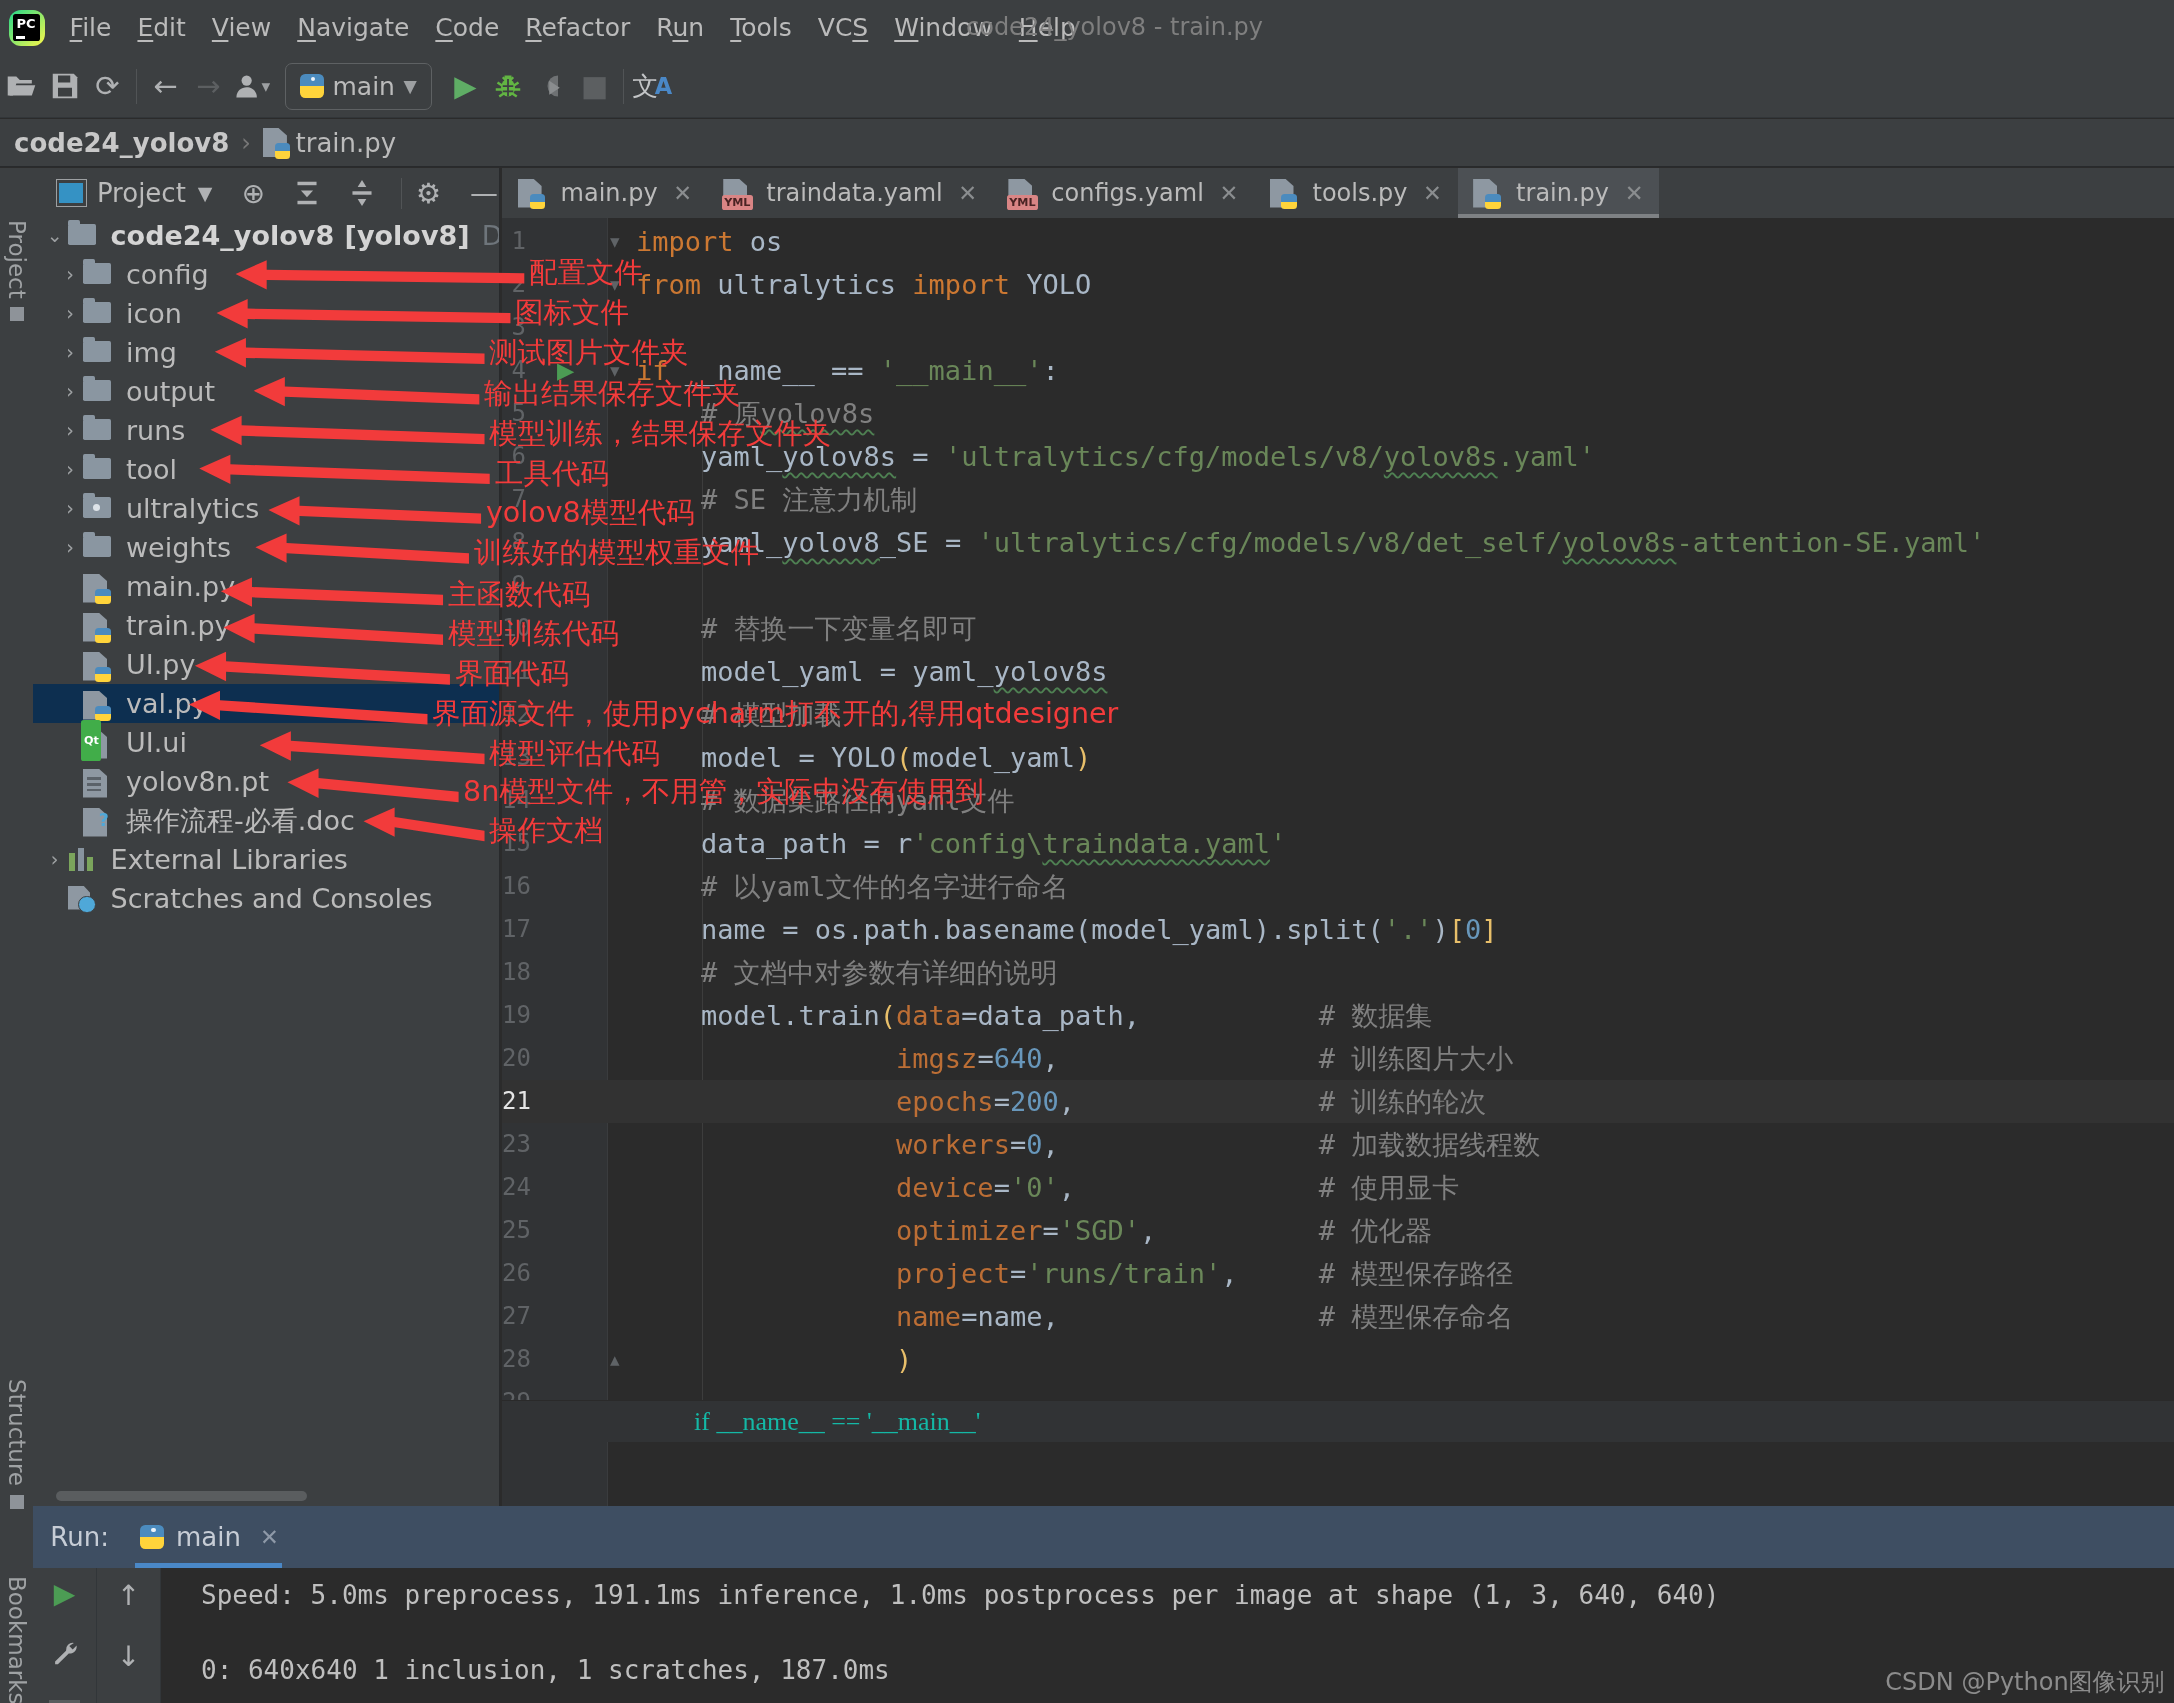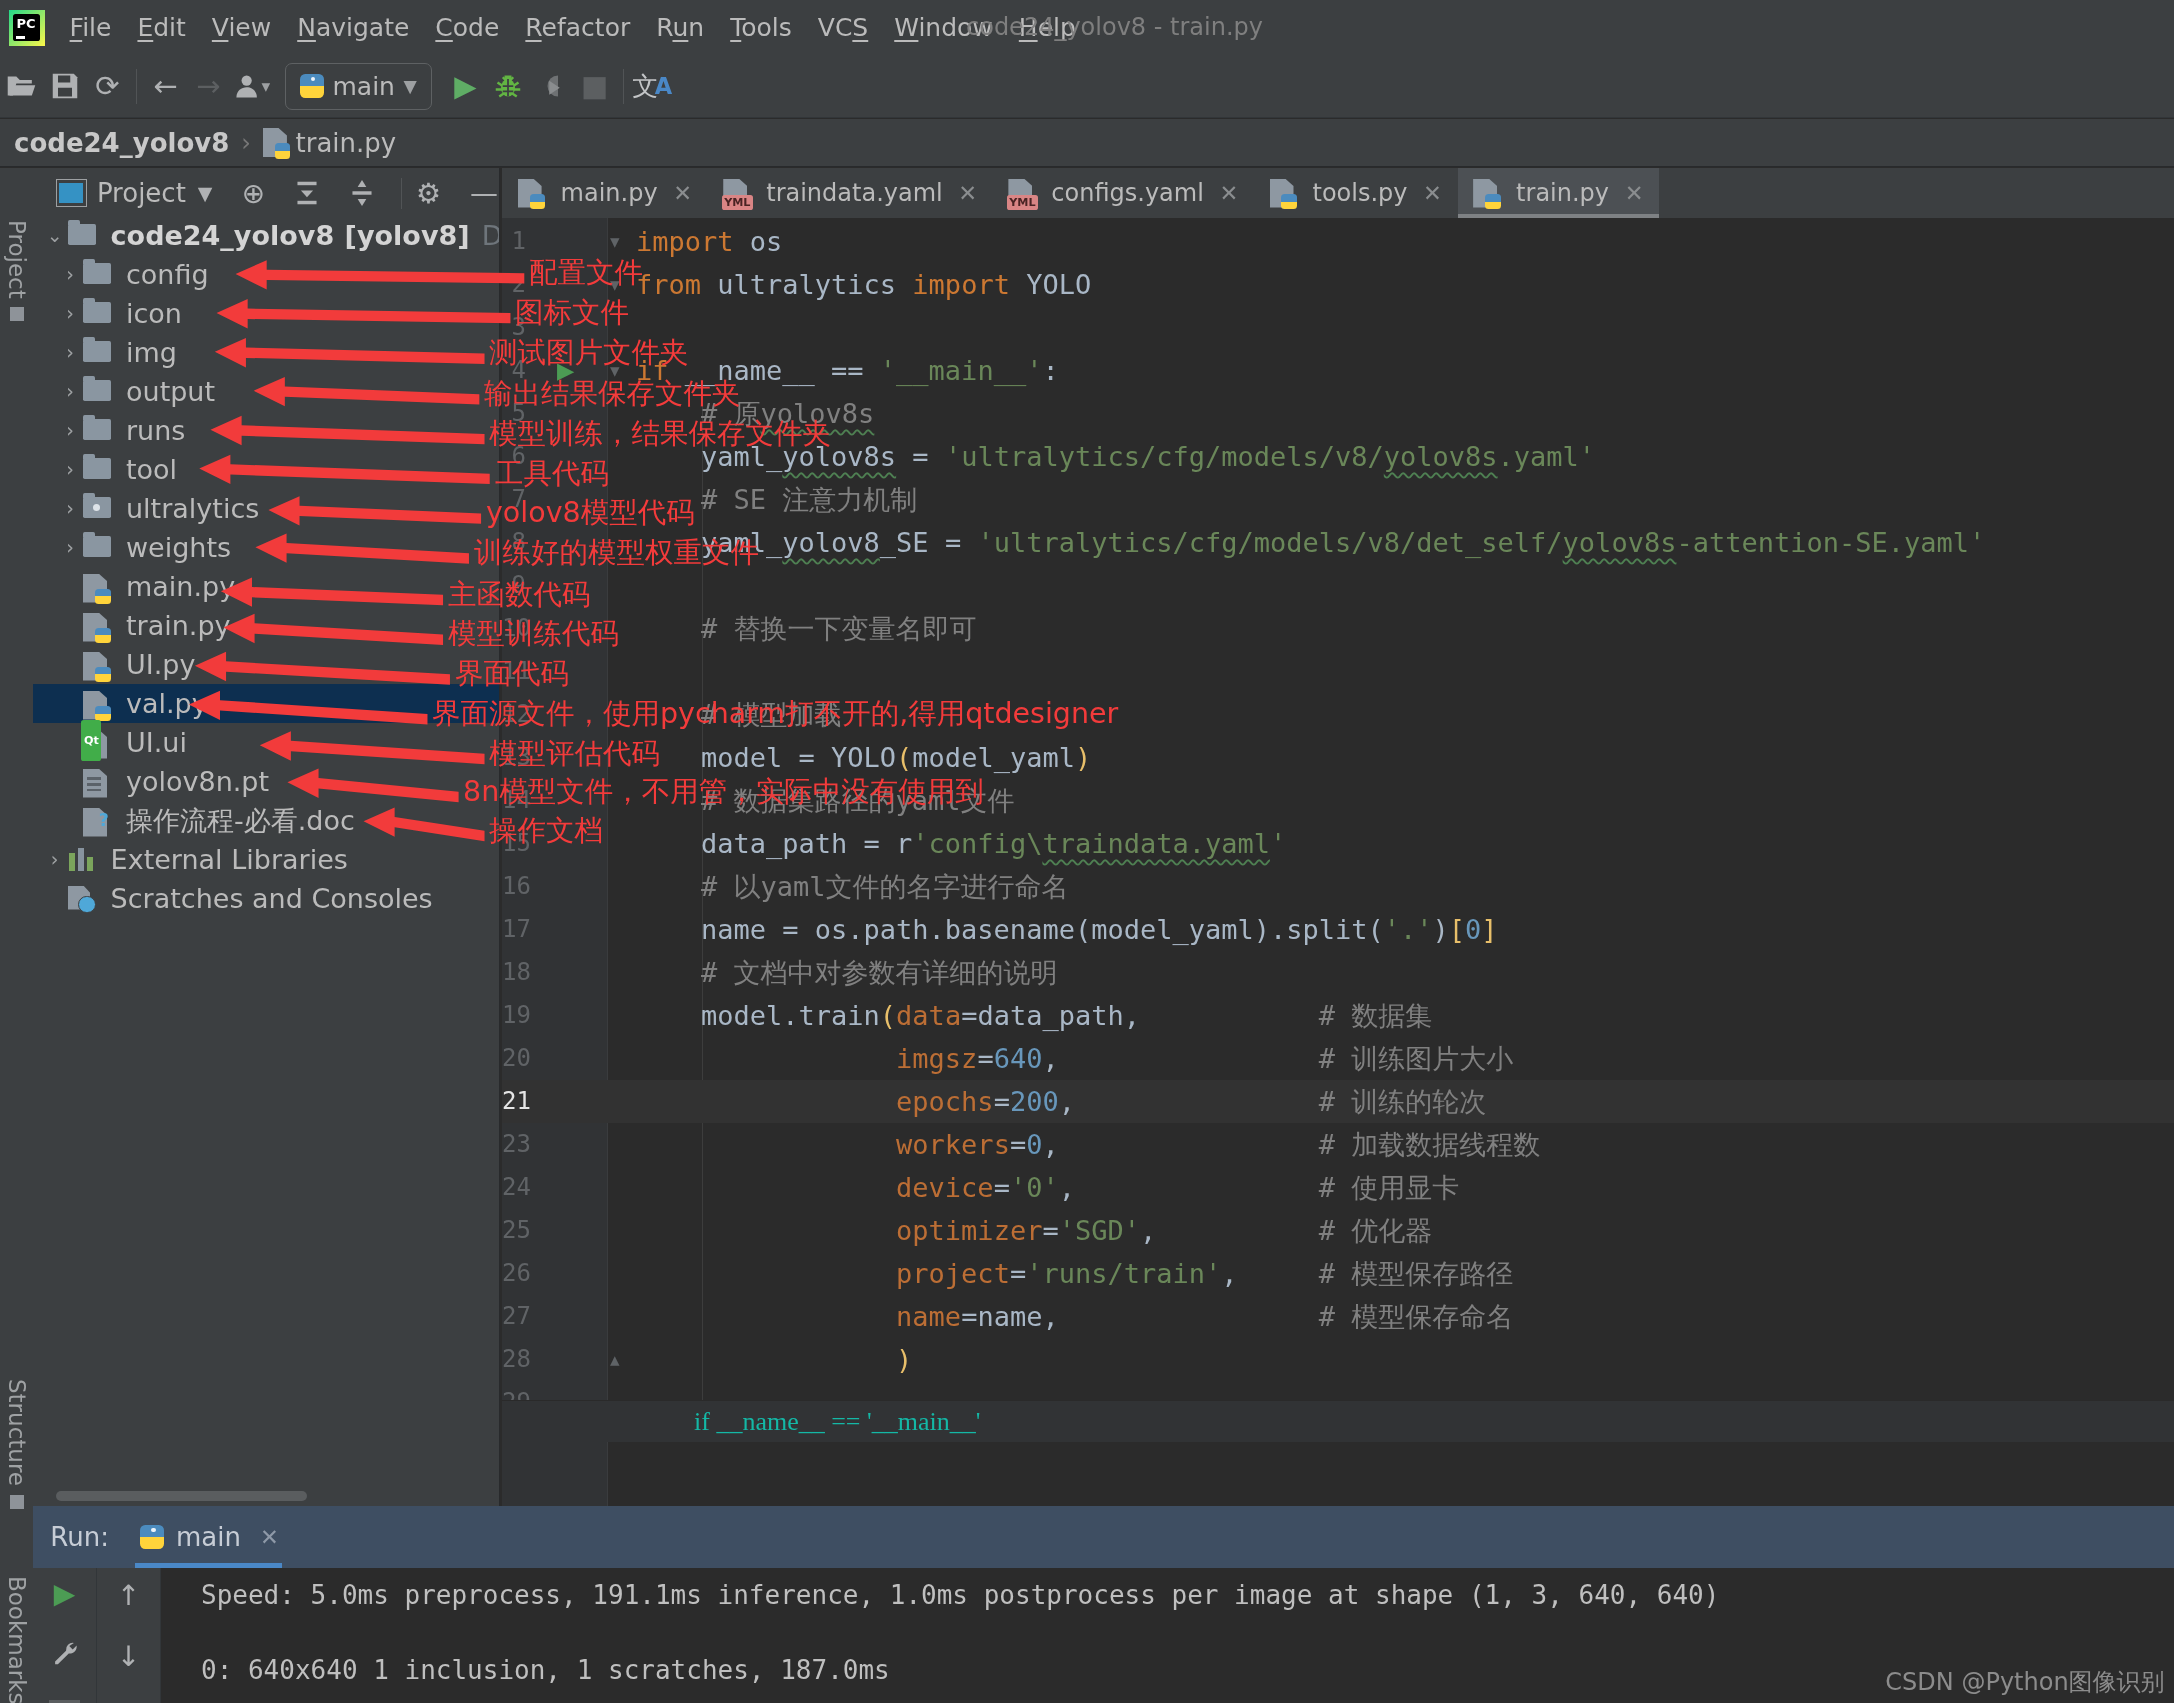--- a/index.html
+++ b/index.html
@@ -2,21 +2,21 @@
 <html style="font-size:14px"><head>
 <meta charset="utf-8">
 <style>
   html,body{margin:0;padding:0;background:#1e1e1e;}
   #page{position:relative;width:2175px;height:1703px;background:#2B2B2B;overflow:hidden;
         font-family:"DejaVu Sans","Liberation Sans",sans-serif;color:#BBBBBB;}
 
   
   #titlebar{position:absolute;left:0;top:0;width:100%;height:55px;background:#3C3F41;
             display:flex;align-items:center;border-bottom:0.9px solid #2f3133;}
-  #pc-logo{width:36px;height:36px;margin:0 12px 0 8.6px;border-radius:0;
+  #pc-logo{width:36px;height:36px;margin:0 12px 0 8.6px;border-radius:12px;
            background:linear-gradient(135deg,#21D789 0%,#FCF84A 100%);position:relative;flex:0 0 auto;}
   #pc-logo i{position:absolute;inset:4.3px;background:#000;border-radius:2.6px;}
   #pc-logo b{position:absolute;left:7.8px;top:6px;color:#fff;font-size:13px;font-style:normal;}
   #pc-logo u{position:absolute;left:7.8px;bottom:7px;width:8.6px;height:2.6px;background:#fff;}
   #menubar{display:flex;height:55px;}
   .menu-item{padding:0 13px;line-height:55px;font-size:25px;color:#BBBBBB;cursor:default;}
   .menu-item u{text-decoration:underline;text-underline-offset:4.3px;}
   #win-title{position:absolute;left:966px;top:0;line-height:55px;font-size:24px;color:#7F7F7F;}
 
   
@@ -444,21 +444,21 @@
           <div class="cl"><span class="ln">1</span><span class="foldico">▾</span><span class="code"><span class="kw">import</span><span class="pl"> os</span></span></div>
           <div class="cl"><span class="ln">2</span><span class="foldico">▾</span><span class="code"><span class="kw">from</span><span class="pl"> ultralytics </span><span class="kw">import</span><span class="pl"> YOLO</span></span></div>
           <div class="cl"><span class="ln">3</span><span class="code"></span></div>
           <div class="cl"><span class="ln">4</span><span class="runico">▶</span><span class="foldico">▾</span><span class="code"><span class="kw">if</span><span class="pl"> __name__ == </span><span class="str">'__main__'</span><span class="pl">:</span></span></div>
           <div class="cl"><span class="ln">5</span><span class="code"><span class="pl">    </span><span class="cmt"># 原</span><span class="cmt sq">yolov8s</span></span></div>
           <div class="cl"><span class="ln">6</span><span class="code"><span class="pl">    yaml_</span><span class="pl sq">yolov8s</span><span class="pl"> = </span><span class="str">'ultralytics/cfg/models/v8/</span><span class="str sq">yolov8s</span><span class="str">.yaml'</span></span></div>
           <div class="cl"><span class="ln">7</span><span class="code"><span class="pl">    </span><span class="cmt"># SE 注意力机制</span></span></div>
           <div class="cl"><span class="ln">8</span><span class="code"><span class="pl">    yaml_</span><span class="pl sq">yolov8</span><span class="pl">_SE = </span><span class="str">'ultralytics/cfg/models/v8/det_self/</span><span class="str sq">yolov8s</span><span class="str">-attention-SE.yaml'</span></span></div>
           <div class="cl"><span class="ln">9</span><span class="code"></span></div>
           <div class="cl"><span class="ln">10</span><span class="code"><span class="pl">    </span><span class="cmt"># 替换一下变量名即可</span></span></div>
-          <div class="cl"><span class="ln">11</span></div>
+          <div class="cl"><span class="ln">11</span><span class="code"><span class="pl">    model_yaml = yaml_</span><span class="pl sq">yolov8s</span></span></div>
           <div class="cl"><span class="ln">12</span><span class="code"><span class="pl">    </span><span class="cmt"># 模型加载</span></span></div>
           <div class="cl"><span class="ln">13</span><span class="code"><span class="pl">    model = YOLO</span><span class="pu">(</span><span class="pl">model_yaml</span><span class="pu">)</span></span></div>
           <div class="cl"><span class="ln">14</span><span class="code"><span class="pl">    </span><span class="cmt"># 数据集路径的yaml文件</span></span></div>
           <div class="cl"><span class="ln">15</span><span class="code"><span class="pl">    data_path = r</span><span class="str">'config\</span><span class="str sq">traindata.yaml</span><span class="str">'</span></span></div>
           <div class="cl"><span class="ln">16</span><span class="code"><span class="pl">    </span><span class="cmt"># 以yaml文件的名字进行命名</span></span></div>
           <div class="cl"><span class="ln">17</span><span class="code"><span class="pl">    name = os.path.basename(model_yaml).split(</span><span class="str">'.'</span><span class="pl">)</span><span class="pu">[</span><span class="num">0</span><span class="pu">]</span></span></div>
           <div class="cl"><span class="ln">18</span><span class="code"><span class="pl">    </span><span class="cmt"># 文档中对参数有详细的说明</span></span></div>
           <div class="cl"><span class="ln">19</span><span class="code"><span class="pl">    model.train</span><span class="pu">(</span><span class="pa">data</span><span class="pl">=data_path,           </span><span class="cmt"># 数据集</span></span></div>
           <div class="cl"><span class="ln">20</span><span class="code"><span class="pl">                </span><span class="pa">imgsz</span><span class="pl">=</span><span class="num">640</span><span class="pl">,                </span><span class="cmt"># 训练图片大小</span></span></div>
           <div class="cl cur"><span class="ln">21</span><span class="code"><span class="pl">                </span><span class="pa">epochs</span><span class="pl">=</span><span class="num">200</span><span class="pl">,               </span><span class="cmt"># 训练的轮次</span></span></div>

